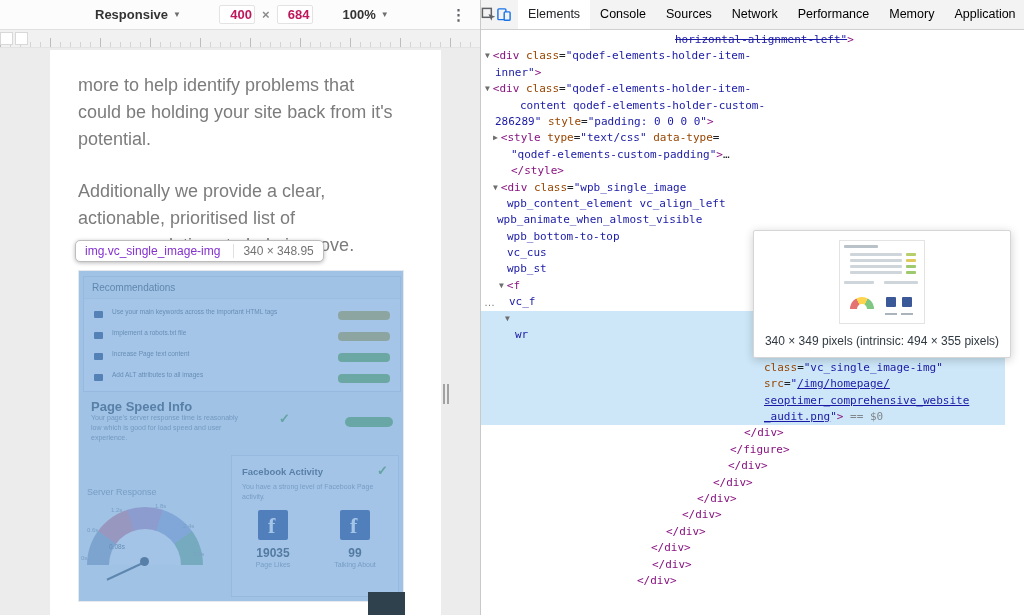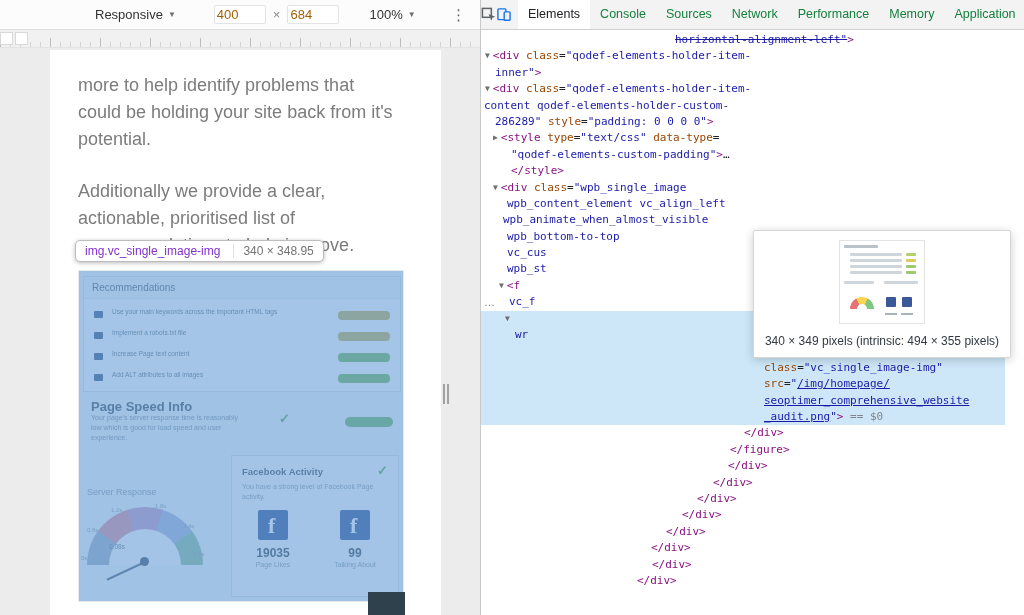--- a/index.html
+++ b/index.html
@@ -8,28 +8,28 @@
     width:1024px; height:615px; overflow:hidden; position:relative;
     background:#fff; font-family:"Liberation Sans", sans-serif;
   }
 
   
   .left-pane { position:absolute; left:0; top:0; width:480px; height:615px; background:#ececec; }
 
   .device-toolbar {
     position:absolute; left:0; top:0; width:480px; height:30px; background:#fcfcfc;
     border-bottom:1px solid #e0e0e0; display:flex; align-items:center;
-    font-size:13px; color:#333;
+    font-size:13px; color:#333;font-weight:bold;
   }
   .mode-select { margin-left:95px; display:flex; align-items:center; gap:5px; cursor:default; }
   .caret { font-size:8px; color:#6e6e6e; }
   .dim-group { display:flex; align-items:center; margin-left:38px; }
   .dim-input {
-    width:52px; text-align:left; border:1px solid #e3e3e3; border-radius:2px;
-    background:#fff; font-size:13px; color:#a16207; padding:1px 2px;
+    width:36px; text-align:right; border:1px solid #e3e3e3; border-radius:2px;
+    background:#fff; font-size:13px; color:#be185d; padding:1px 2px;
   }
   .times { color:#8a8a8a; margin:0 7px; }
   .zoom-select { margin-left:30px; display:flex; align-items:center; gap:5px; }
   .toolbar-dots { margin-left:auto; margin-right:14px; color:#5f6368; font-size:15px; letter-spacing:0; }
 
   .ruler {
     position:absolute; left:0; top:30px; width:480px; height:18px; background:#f1f1f1;
     border-bottom:1px solid #e3e3e3;
     background-image:
       repeating-linear-gradient(to right, #bdbdbd 0 1px, transparent 1px 50px),
@@ -105,21 +105,21 @@
   .resize-handle {
     position:absolute; left:443px; top:384px; width:6px; height:20px;
     border-left:2px solid #a2a2a2; border-right:2px solid #a2a2a2;
   }
 
   
   .devtools { position:absolute; left:480px; top:0; width:640px; height:615px; background:#fff; border-left:1px solid #c9c9c9; overflow:hidden;text-decoration:underline; }
   .dt-tabs { position:absolute; left:0; top:0; width:544px; height:30px; background:#f3f3f3; border-bottom:1px solid #cfcfcf; display:flex; align-items:center; }
   .icon-btn { width:28px; height:29px; display:flex; align-items:center; justify-content:center; }
   .dt-sep { width:1px; height:18px; background:#d0d0d0; margin:0 3px; }
-  .dt-tab { padding:0 10px; height:29px; line-height:29px; font-size:12.5px; color:#15803d; white-space:nowrap; }
+  .dt-tab { padding:0 10px; height:29px; line-height:29px; font-size:12.5px; color:#000000; white-space:nowrap; }
   .dt-tab.active { color:#202124; background:#fff; }
 
   .tree {
     position:absolute; left:0; top:31px; width:524px; height:584px; overflow:hidden;
     font-family:"DejaVu Sans Mono", monospace; font-size:11px; line-height:16.4px; padding-top:1px;
   }
   .code-line { height:16.4px; white-space:pre; }
   .code-line.hl { background:#cde7f8; }
   .t { color:#881280; } .a { color:#994500; } .v { color:#1a1aa6; }
   .vs { color:#1a1aa6; text-decoration:line-through; }
@@ -290,28 +290,28 @@
         <span class="dt-tab">Memory</span>
         <span class="dt-tab">Application</span>
       </span>
   </div>
 
   <div class="tree">
       <div class="code-line" style="padding-left: 194px;"><span class="vs">horizontal-alignment-left"</span><span class="t">&gt;</span></div>
       <div class="code-line" style="padding-left: 4px;"><span class="tri">▼</span><span class="t">&lt;div</span><span class="a"> class</span><span class="p">=</span><span class="v">"qodef-elements-holder-item-</span></div>
       <div class="code-line" style="padding-left: 14px;"><span class="v">inner"</span><span class="t">&gt;</span></div>
       <div class="code-line" style="padding-left: 4px;"><span class="tri">▼</span><span class="t">&lt;div</span><span class="a"> class</span><span class="p">=</span><span class="v">"qodef-elements-holder-item-</span></div>
-      <div class="code-line" style="padding-left: 3px;"><span class="v">content qodef-elements-holder-custom-</span></div>
+      <div class="code-line" style="padding-left: 3px; margin-left: 36px;"><span class="v">content qodef-elements-holder-custom-</span></div>
       <div class="code-line" style="padding-left: 14px;"><span class="v">286289"</span><span class="a"> style</span><span class="p">=</span><span class="v">"padding: 0 0 0 0"</span><span class="t">&gt;</span></div>
       <div class="code-line" style="padding-left: 12px;"><span class="tri">▶</span><span class="t">&lt;style</span><span class="a"> type</span><span class="p">=</span><span class="v">"text/css"</span><span class="a"> data-type</span><span class="p">=</span></div>
       <div class="code-line" style="padding-left: 30px;"><span class="v">"qodef-elements-custom-padding"</span><span class="t">&gt;</span><span class="p">…</span></div>
       <div class="code-line" style="padding-left: 30px;"><span class="t">&lt;/style&gt;</span></div>
       <div class="code-line" style="padding-left: 12px;"><span class="tri">▼</span><span class="t">&lt;div</span><span class="a"> class</span><span class="p">=</span><span class="v">"wpb_single_image</span></div>
       <div class="code-line" style="padding-left: 26px;"><span class="v">wpb_content_element vc_align_left</span></div>
-      <div class="code-line" style="padding-left: 22px;"><span class="v">wpb_animate_when_almost_visible</span></div>
+      <div class="code-line" style="padding-left: 16px;"><span class="v">wpb_animate_when_almost_visible</span></div>
       <div class="code-line" style="padding-left: 26px;"><span class="v">wpb_bottom-to-top</span></div>
       <div class="code-line" style="padding-left: 26px;"><span class="v">vc_cus</span></div>
       <div class="code-line" style="padding-left: 26px;"><span class="v">wpb_st</span></div>
       <div class="code-line" style="padding-left: 18px;"><span class="tri">▼</span><span class="t">&lt;f</span></div>
       <div class="code-line" style="padding-left: 28px;"><span class="v">vc_f</span></div>
       <div class="code-line hl" style="padding-left: 24px;"><span class="tri">▼</span></div>
       <div class="code-line hl" style="padding-left: 34px;"><span class="v">wr</span></div>
       <div class="code-line hl" style="padding-left: 34px;"></div>
       <div class="code-line hl" style="padding-left: 283px;"><span class="a">class</span><span class="p">=</span><span class="v">"vc_single_image-img"</span></div>
       <div class="code-line hl" style="padding-left: 283px;"><span class="a">src</span><span class="p">=</span><span class="v">"</span><span class="lk">/img/homepage/</span></div>

